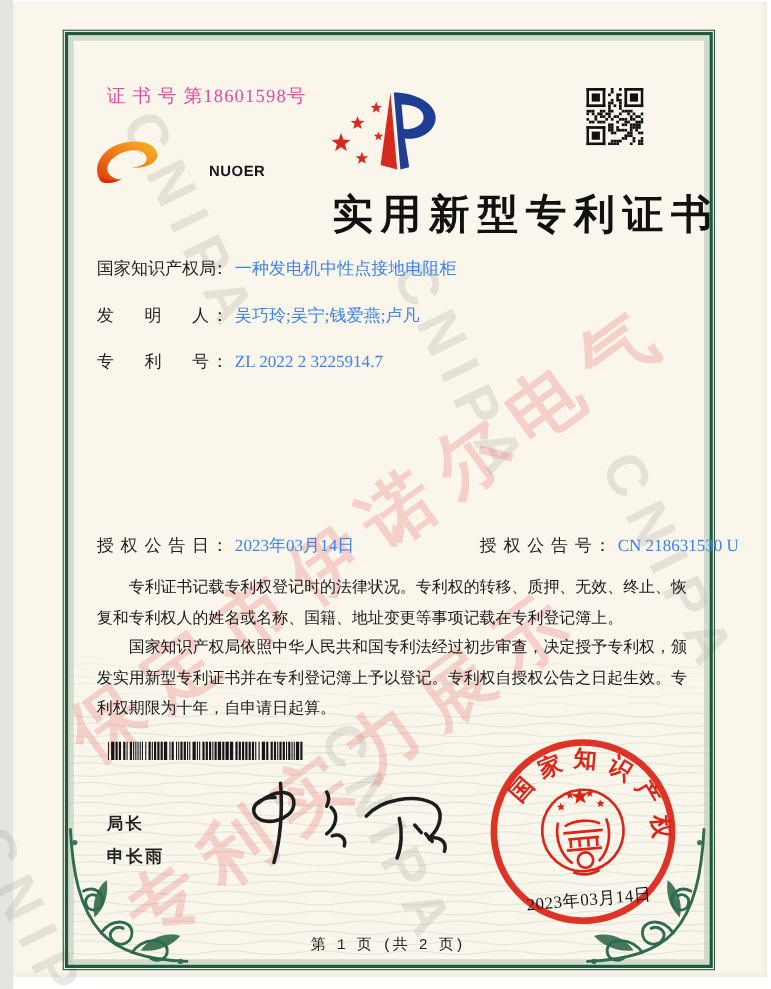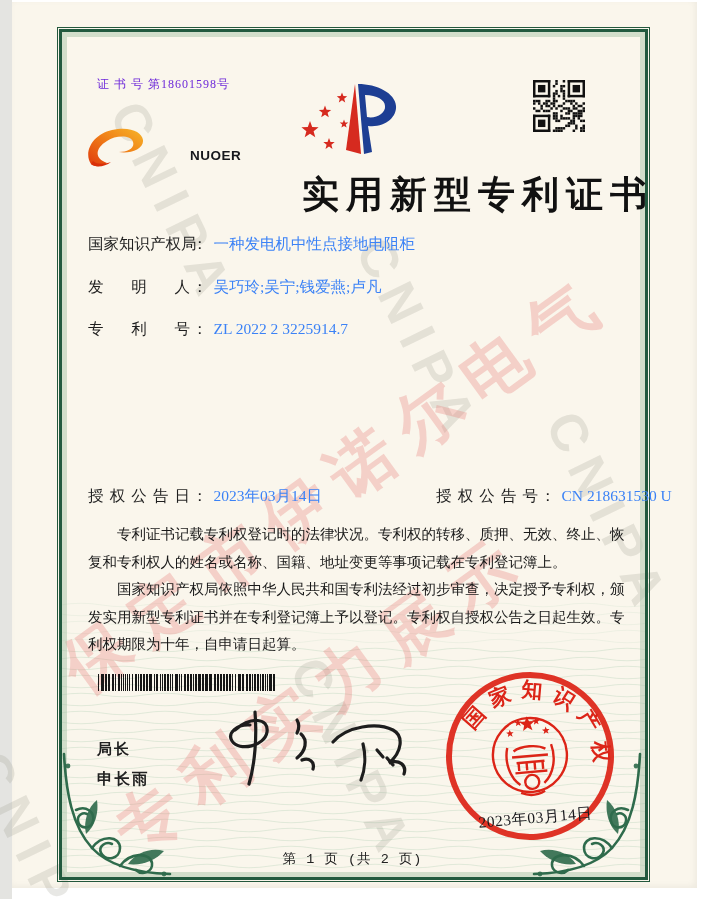--- a/index.html
+++ b/index.html
@@ -18,21 +18,21 @@
   .wm-g{position:absolute;font-family:"Liberation Sans",sans-serif;font-weight:700;font-size:52px;
         letter-spacing:12px;color:rgba(152,148,138,0.22);transform-origin:0 0;transform:rotate(64deg);
         z-index:1;white-space:nowrap;}
   .wm-r{position:absolute;font-weight:700;font-size:66px;letter-spacing:16px;
         color:rgba(232,118,115,0.30);transform-origin:0 0;transform:rotate(-36deg);
         z-index:1;white-space:nowrap;}
 
   .waves{position:absolute;left:60px;top:600px;z-index:0;}
 
   
-  .cert-no{position:absolute;left:97px;top:76px;font-size:12px;color:#6d28d9;letter-spacing:1px;z-index:2;}
+  .cert-no{position:absolute;left:97px;top:76px;font-size:17px;color:#ec4899;letter-spacing:1px;z-index:2;}
   .nuoer{position:absolute;left:85px;top:124px;width:115px;height:50px;z-index:2;}
   .nuoer-text{position:absolute;left:57px;top:24px;font-family:"Liberation Sans",sans-serif;
               font-weight:700;font-size:13.5px;color:#17181d;letter-spacing:0.5px;margin-left:48px;}
   .cnipa-emblem{position:absolute;left:298px;top:80px;z-index:2;}
   .qr{position:absolute;left:533px;top:80px;width:52px;height:52px;z-index:2;}
 
   .title{position:absolute;left:63px;top:170px;width:591px;text-align:right;z-index:2;
          font-family:"Liberation Sans",sans-serif;font-weight:700;font-size:37px;
          letter-spacing:7px;color:#111;}
 

